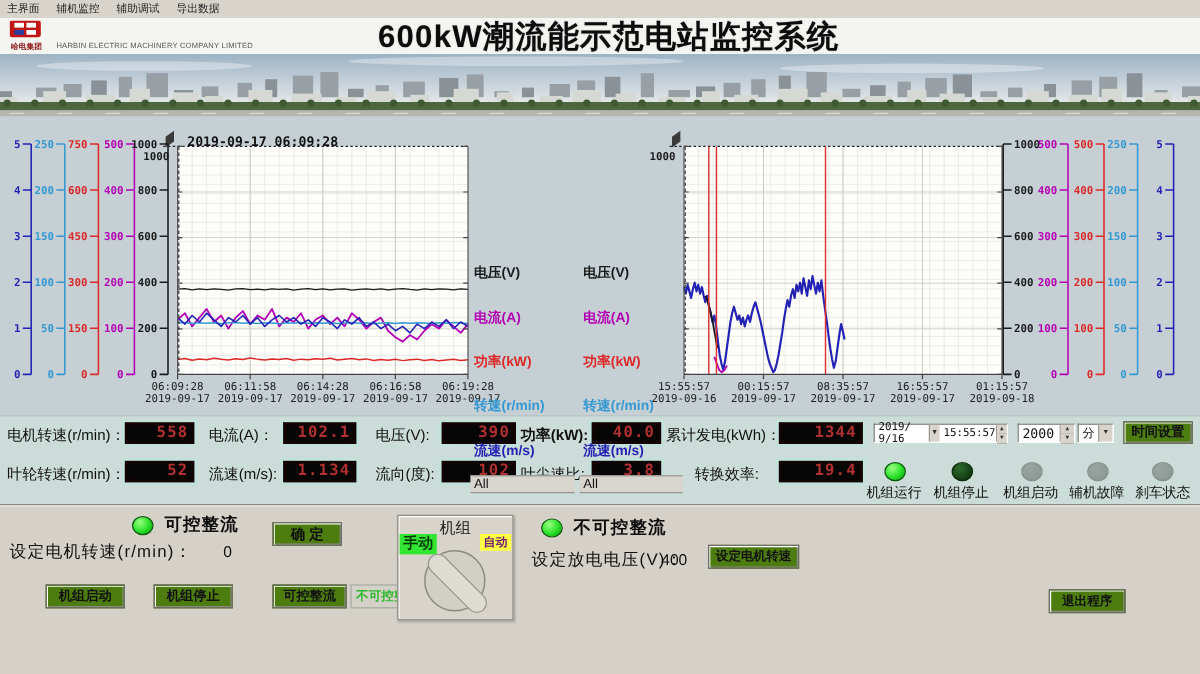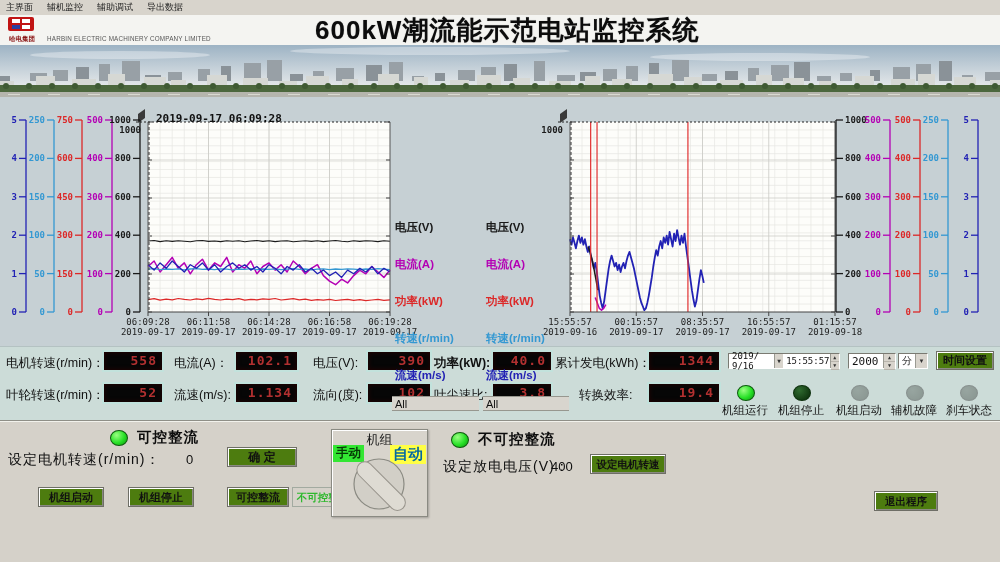--- a/index.html
+++ b/index.html
@@ -59,21 +59,21 @@
   .light.off{background:radial-gradient(circle at 35% 30%, #5a645e, #39423c);opacity:.45;border:1px solid #333;}
   .light-label{position:absolute;width:62px;text-align:center;font-size:11.5px;color:#111;}
   .big-label{position:absolute;font-size:14.5px;font-weight:bold;color:#0d0d0d;letter-spacing:1px;}
   .mid-label{position:absolute;font-size:14px;color:#101010;letter-spacing:1px;}
   .val-label{position:absolute;font-size:13px;color:#101010;}
   
   .switch-panel{position:absolute;left:331px;top:428px;width:95px;height:86px;background:#d8d4cc;
     border:1px solid #8a8a82;box-shadow:inset 1px 1px 0 #fff,1px 1px 2px rgba(0,0,0,.25);}
   .sp-title{position:absolute;left:0;top:1px;width:100%;text-align:center;font-size:13px;color:#222;}
   .sp-manual{position:absolute;left:1px;top:15px;background:#33e633;color:#063a06;font-size:12.5px;padding:0 3px;font-weight:bold;}
-  .sp-auto{position:absolute;right:1px;top:15px;background:#ffff44;color:#0369a1;font-size:15px;padding:0 3px;font-weight:bold;}
+  .sp-auto{position:absolute;right:1px;top:15px;background:#ffff44;color:#701a75;font-size:10px;padding:0 3px;font-weight:bold;}
 </style>
 </head>
 <body>
 
 <div class="screen">
 
   <div class="menubar" id="menubar"><span>主界面</span><span>辅机监控</span><span>辅助调试</span><span>导出数据</span></div>
 
   <div class="header">
     <svg class="logo-emblem" width="28" height="18">
@@ -622,21 +622,21 @@
         <div class="light-label" style="left: 938px; top: 56px;">刹车状态</div>
       </div>
   </div>
 
   <div class="control-band">
     <span class="light on" style="left:110px;top:9px;"></span>
     <span class="big-label" style="left:137px;top:7px;">可控整流</span>
 
     <span class="mid-label" style="left:8px;top:30px;">设定电机转速(r/min)：</span>
     <span class="val-label" style="left:186px;top:31px;">0</span>
-    <div class="btn" style="left:227px;top:26px;width:70px;height:20px;font-size:12px;line-height:18px;">确 定</div>
+    <div class="btn" style="left:227px;top:14px;width:58px;height:20px;font-size:12px;line-height:18px;">确 定</div>
 
     <div class="btn" style="left:38px;top:66px;width:66px;height:20px;font-size:11px;line-height:18px;">机组启动</div>
     <div class="btn" style="left:128px;top:66px;width:66px;height:20px;font-size:11px;line-height:18px;">机组停止</div>
     <div class="btn" style="left:227px;top:66px;width:62px;height:20px;font-size:11px;line-height:18px;">可控整流</div>
     <div class="btn-flat" style="left:292px;top:66px;width:62px;height:20px;font-size:10.5px;line-height:18px;">不可控整流</div>
 
     <div class="switch-panel" style="left:331px;top:8px;">
       <div class="sp-title">机组</div>
       <span class="sp-manual">手动</span>
       <span class="sp-auto">自动</span>

